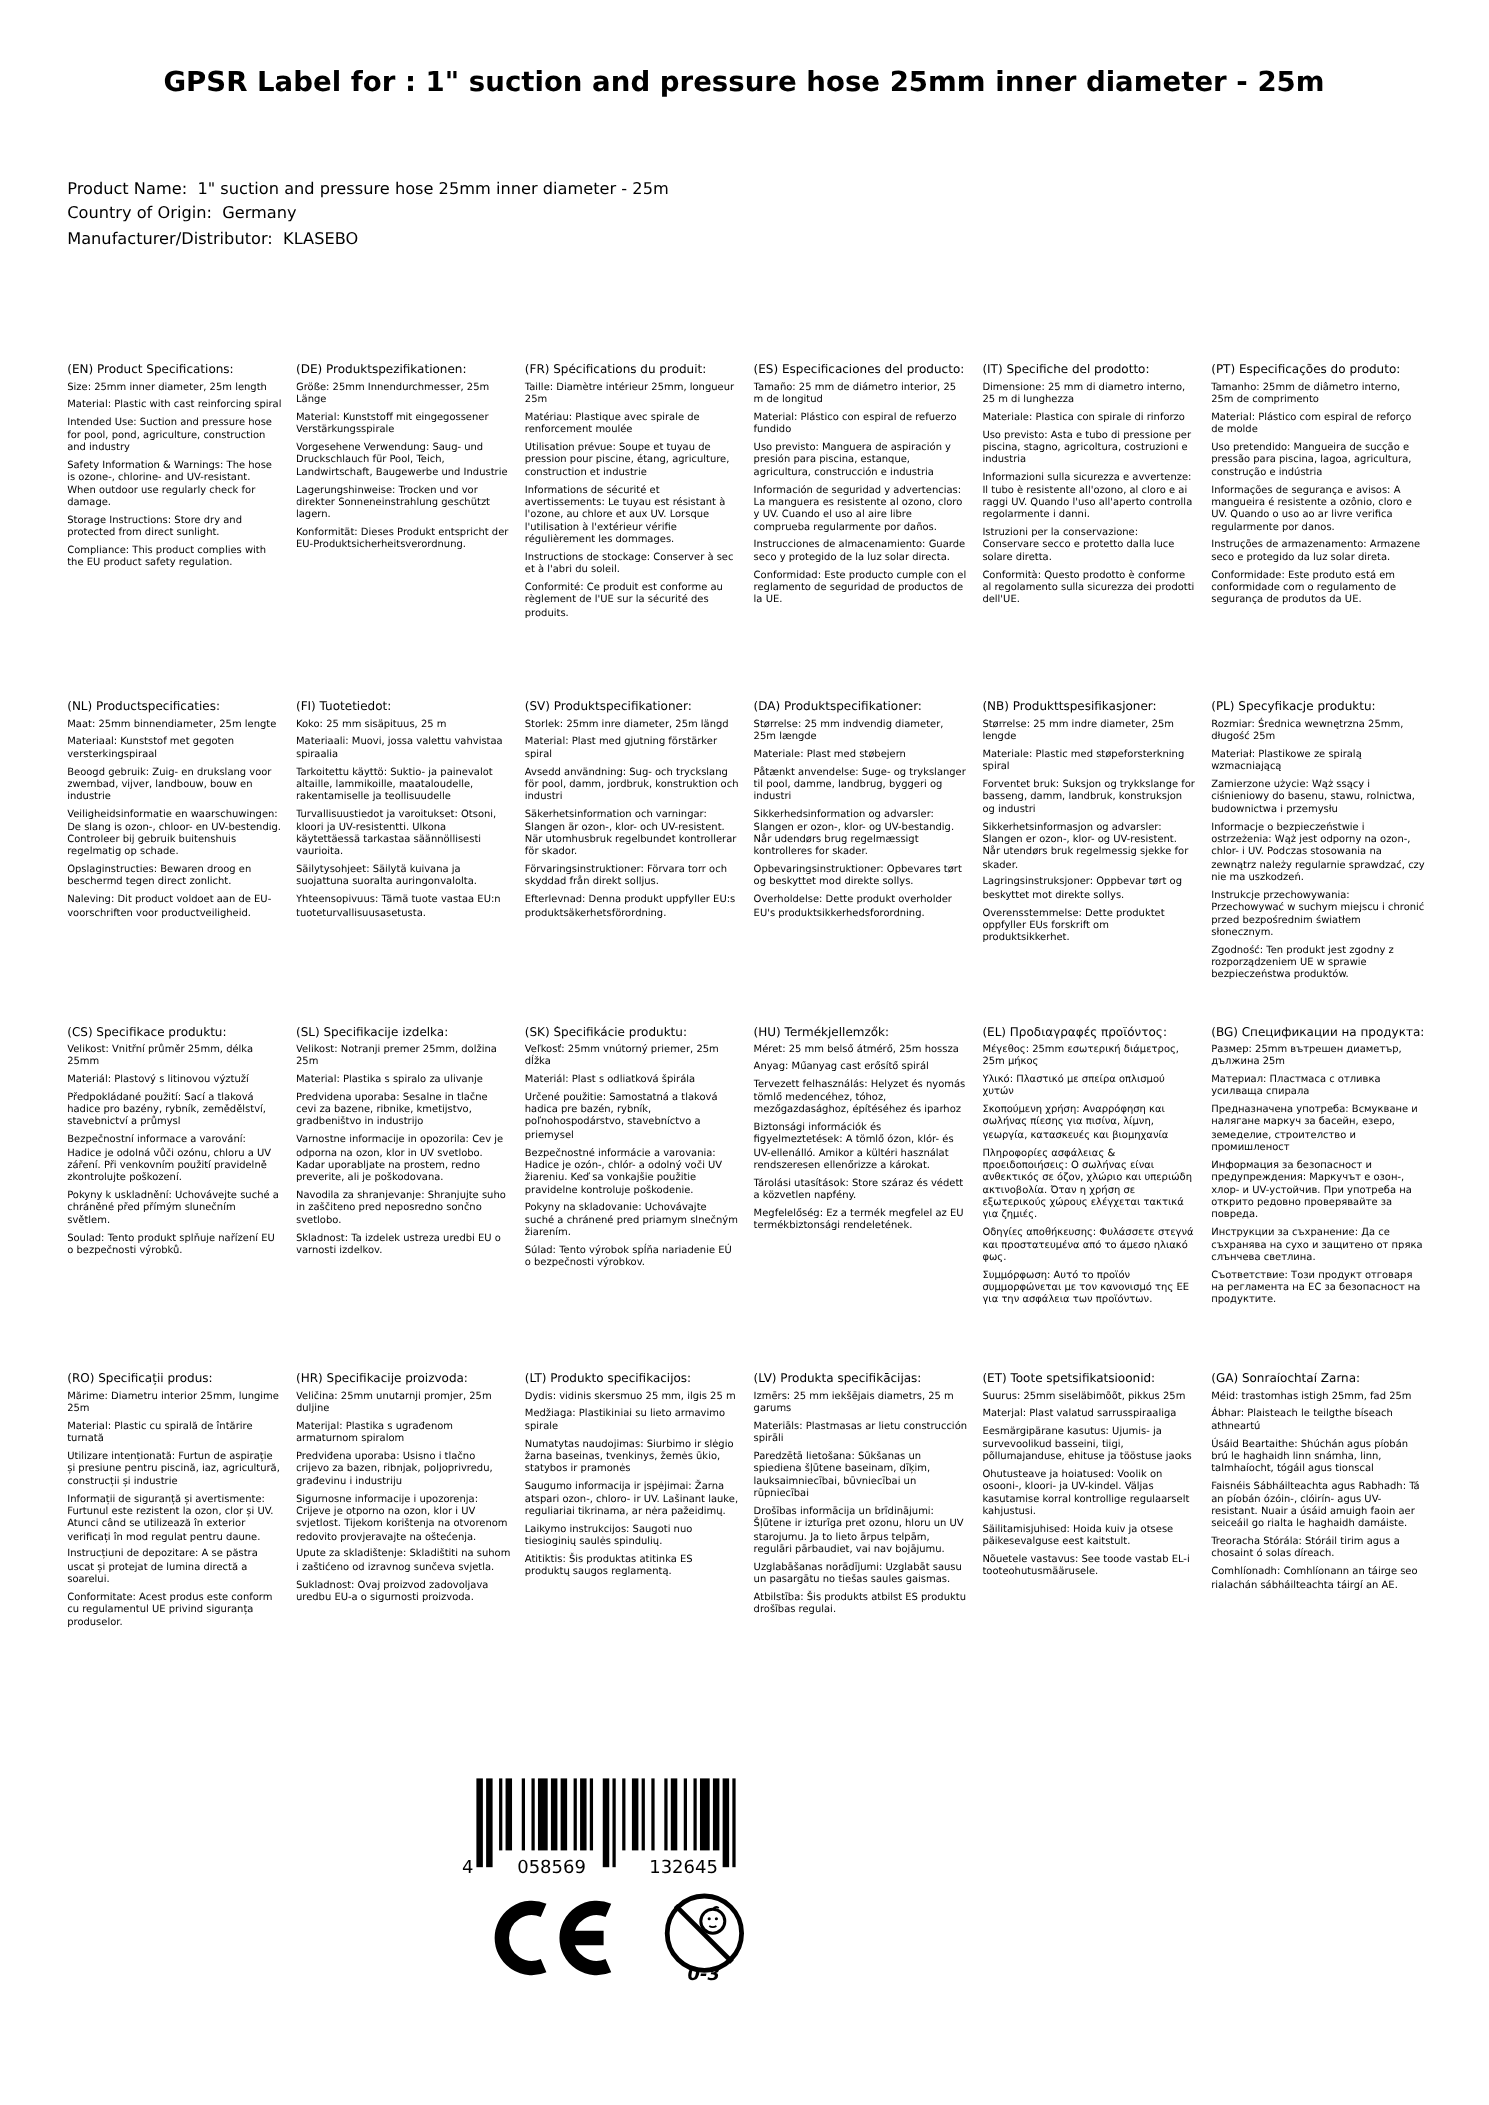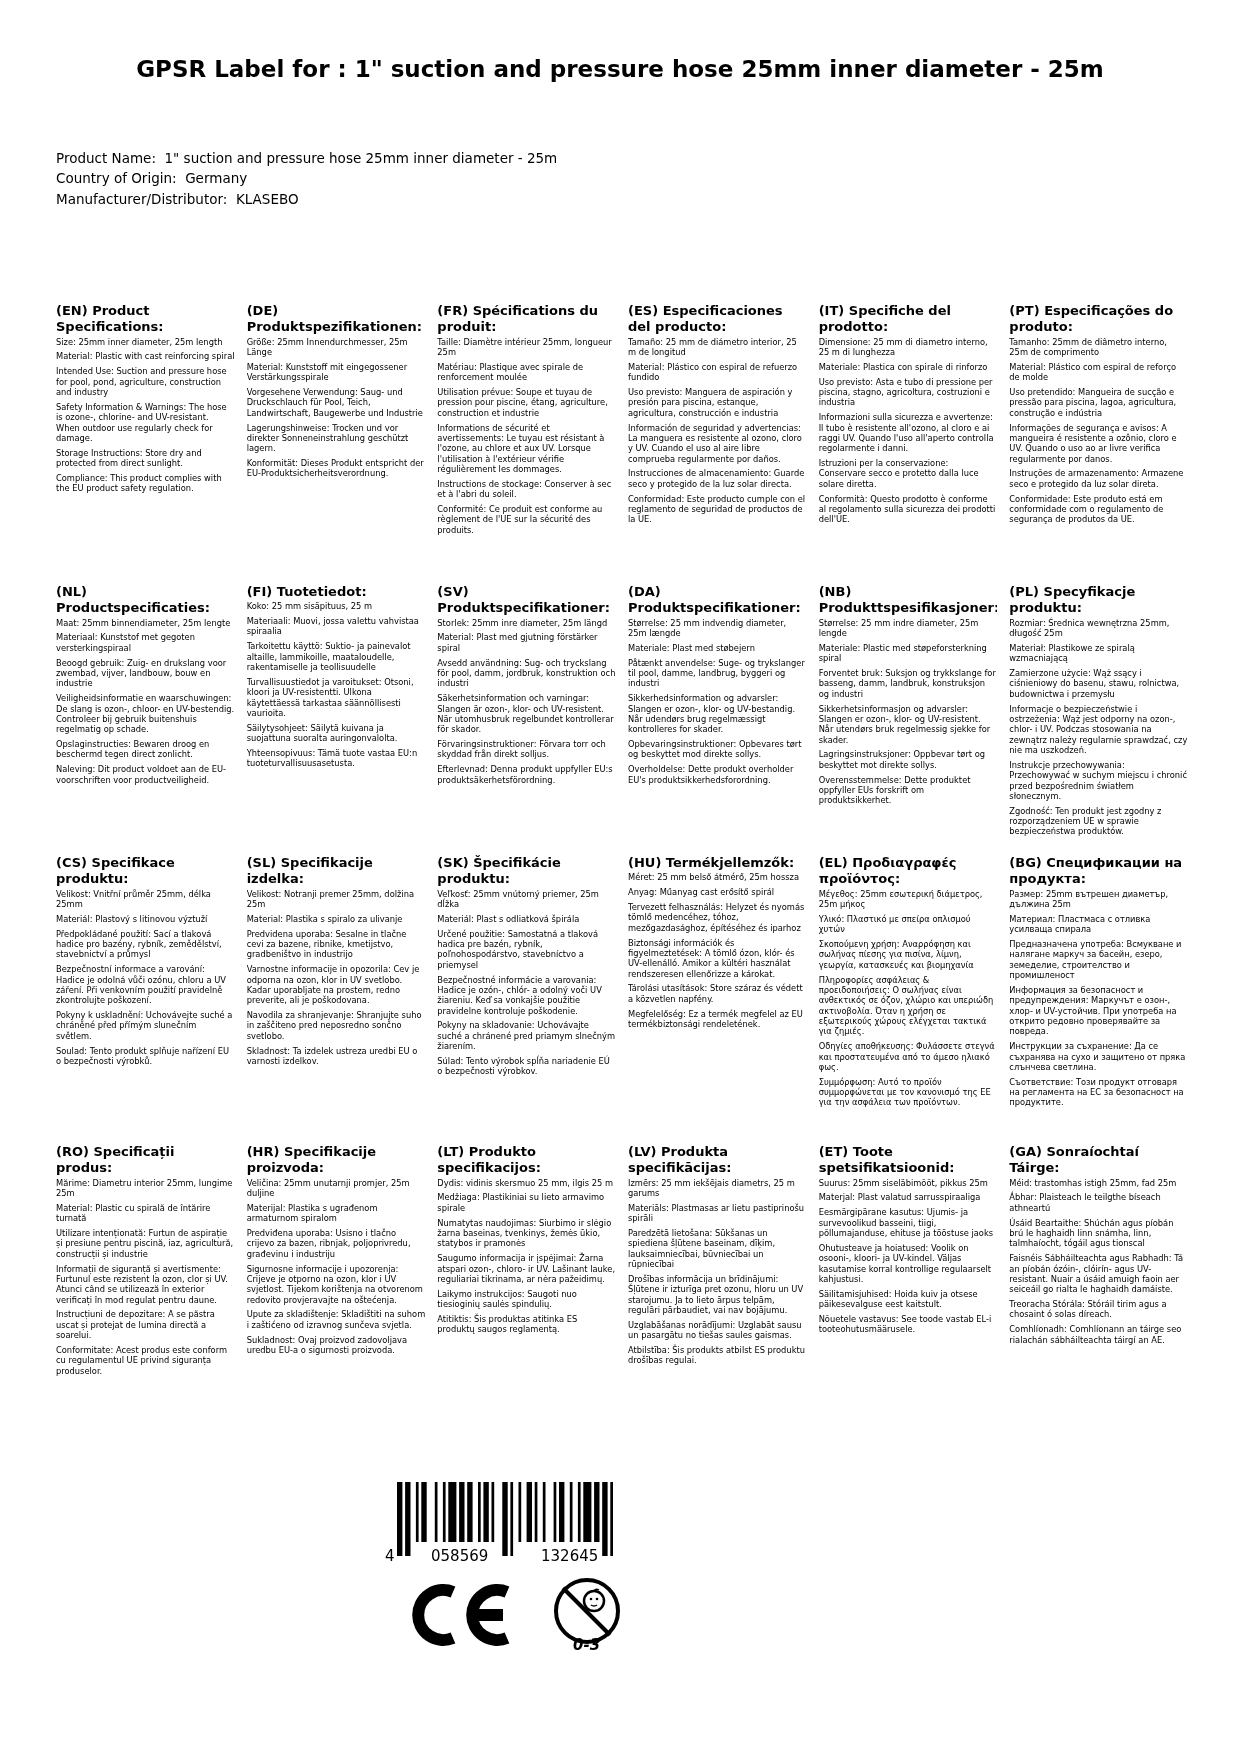--- a/index.html
+++ b/index.html
@@ -8,21 +8,21 @@
   .title{position:absolute;top:52px;left:115px;width:1010px;text-align:center;
          font-size:23px;font-weight:bold;line-height:1.5;}
   .product-info{position:absolute;left:56px;top:148px;font-size:13.5px;line-height:1.5;width:1100px;}
   .info-row{white-space:nowrap;}
   .info-label{font-weight:normal;}
   .info-value{font-weight:normal;}
   .specs-grid{position:absolute;left:56px;top:303px;width:1132px;display:grid;
               grid-template-columns:repeat(6,1fr);column-gap:12px;
               grid-template-rows:281px 271px 289px 312px;}
   .spec-block{font-size:8.3px;line-height:1.25;overflow:hidden;}
-  .spec-title{font-weight:bold;font-size:13px;margin:0 0 1px 0;}
+  .spec-title{font-weight:normal;font-size:10px;margin:0 0 1px 0;}
   .spec-para{margin:0 0 4.5px 0;}
   .barcode{position:absolute;left:383px;top:1480px;}
   .ce-mark{position:absolute;left:401px;top:1583px;}
   .age-warning{position:absolute;left:549px;top:1574px;font-style:italic;}
   svg text{font-family:"DejaVu Sans",sans-serif;}
 </style>
 </head>
 <body>
 
 <div class="page">
@@ -220,37 +220,37 @@
         <p class="spec-para">Dydis: vidinis skersmuo 25 mm, ilgis 25 m</p>
         <p class="spec-para">Medžiaga: Plastikiniai su lieto armavimo spirale</p>
         <p class="spec-para">Numatytas naudojimas: Siurbimo ir slėgio žarna baseinas, tvenkinys, žemės ūkio, statybos ir pramonės</p>
         <p class="spec-para">Saugumo informacija ir įspėjimai: Žarna atspari ozon-, chloro- ir UV. Lašinant lauke, reguliariai tikrinama, ar nėra pažeidimų.</p>
         <p class="spec-para">Laikymo instrukcijos: Saugoti nuo tiesioginių saulės spindulių.</p>
         <p class="spec-para">Atitiktis: Šis produktas atitinka ES produktų saugos reglamentą.</p>
       </div>
       <div class="spec-block">
         <div class="spec-title">(LV) Produkta specifikācijas:</div>
         <p class="spec-para">Izmērs: 25 mm iekšējais diametrs, 25 m garums</p>
-        <p class="spec-para">Materiāls: Plastmasas ar lietu pastiprinošu spirāli</p>
+        <p class="spec-para">Materiāls: Plastmasas ar lietu construcción spirāli</p>
         <p class="spec-para">Paredzētā lietošana: Sūkšanas un spiediena šļūtene baseinam, dīķim, lauksaimniecībai, būvniecībai un rūpniecībai</p>
         <p class="spec-para">Drošības informācija un brīdinājumi: Šļūtene ir izturīga pret ozonu, hloru un UV starojumu. Ja to lieto ārpus telpām, regulāri pārbaudiet, vai nav bojājumu.</p>
         <p class="spec-para">Uzglabāšanas norādījumi: Uzglabāt sausu un pasargātu no tiešas saules gaismas.</p>
         <p class="spec-para">Atbilstība: Šis produkts atbilst ES produktu drošības regulai.</p>
       </div>
       <div class="spec-block">
         <div class="spec-title">(ET) Toote spetsifikatsioonid:</div>
         <p class="spec-para">Suurus: 25mm siseläbimõõt, pikkus 25m</p>
         <p class="spec-para">Materjal: Plast valatud sarrusspiraaliga</p>
         <p class="spec-para">Eesmärgipärane kasutus: Ujumis- ja survevoolikud basseini, tiigi, põllumajanduse, ehituse ja tööstuse jaoks</p>
         <p class="spec-para">Ohutusteave ja hoiatused: Voolik on osooni-, kloori- ja UV-kindel. Väljas kasutamise korral kontrollige regulaarselt kahjustusi.</p>
         <p class="spec-para">Säilitamisjuhised: Hoida kuiv ja otsese päikesevalguse eest kaitstult.</p>
         <p class="spec-para">Nõuetele vastavus: See toode vastab EL-i tooteohutusmäärusele.</p>
       </div>
       <div class="spec-block">
-        <div class="spec-title">(GA) Sonraíochtaí Táirge:</div>
+        <div class="spec-title">(GA) Sonraíochtaí Žarna:</div>
         <p class="spec-para">Méid: trastomhas istigh 25mm, fad 25m</p>
         <p class="spec-para">Ábhar: Plaisteach le teilgthe bíseach athneartú</p>
         <p class="spec-para">Úsáid Beartaithe: Shúchán agus píobán brú le haghaidh linn snámha, linn, talmhaíocht, tógáil agus tionscal</p>
         <p class="spec-para">Faisnéis Sábháilteachta agus Rabhadh: Tá an píobán ózóin-, clóirín- agus UV-resistant. Nuair a úsáid amuigh faoin aer seiceáil go rialta le haghaidh damáiste.</p>
         <p class="spec-para">Treoracha Stórála: Stóráil tirim agus a chosaint ó solas díreach.</p>
         <p class="spec-para">Comhlíonadh: Comhlíonann an táirge seo rialachán sábháilteachta táirgí an AE.</p>
       </div>
     </div>
 
   <div class="barcode">

